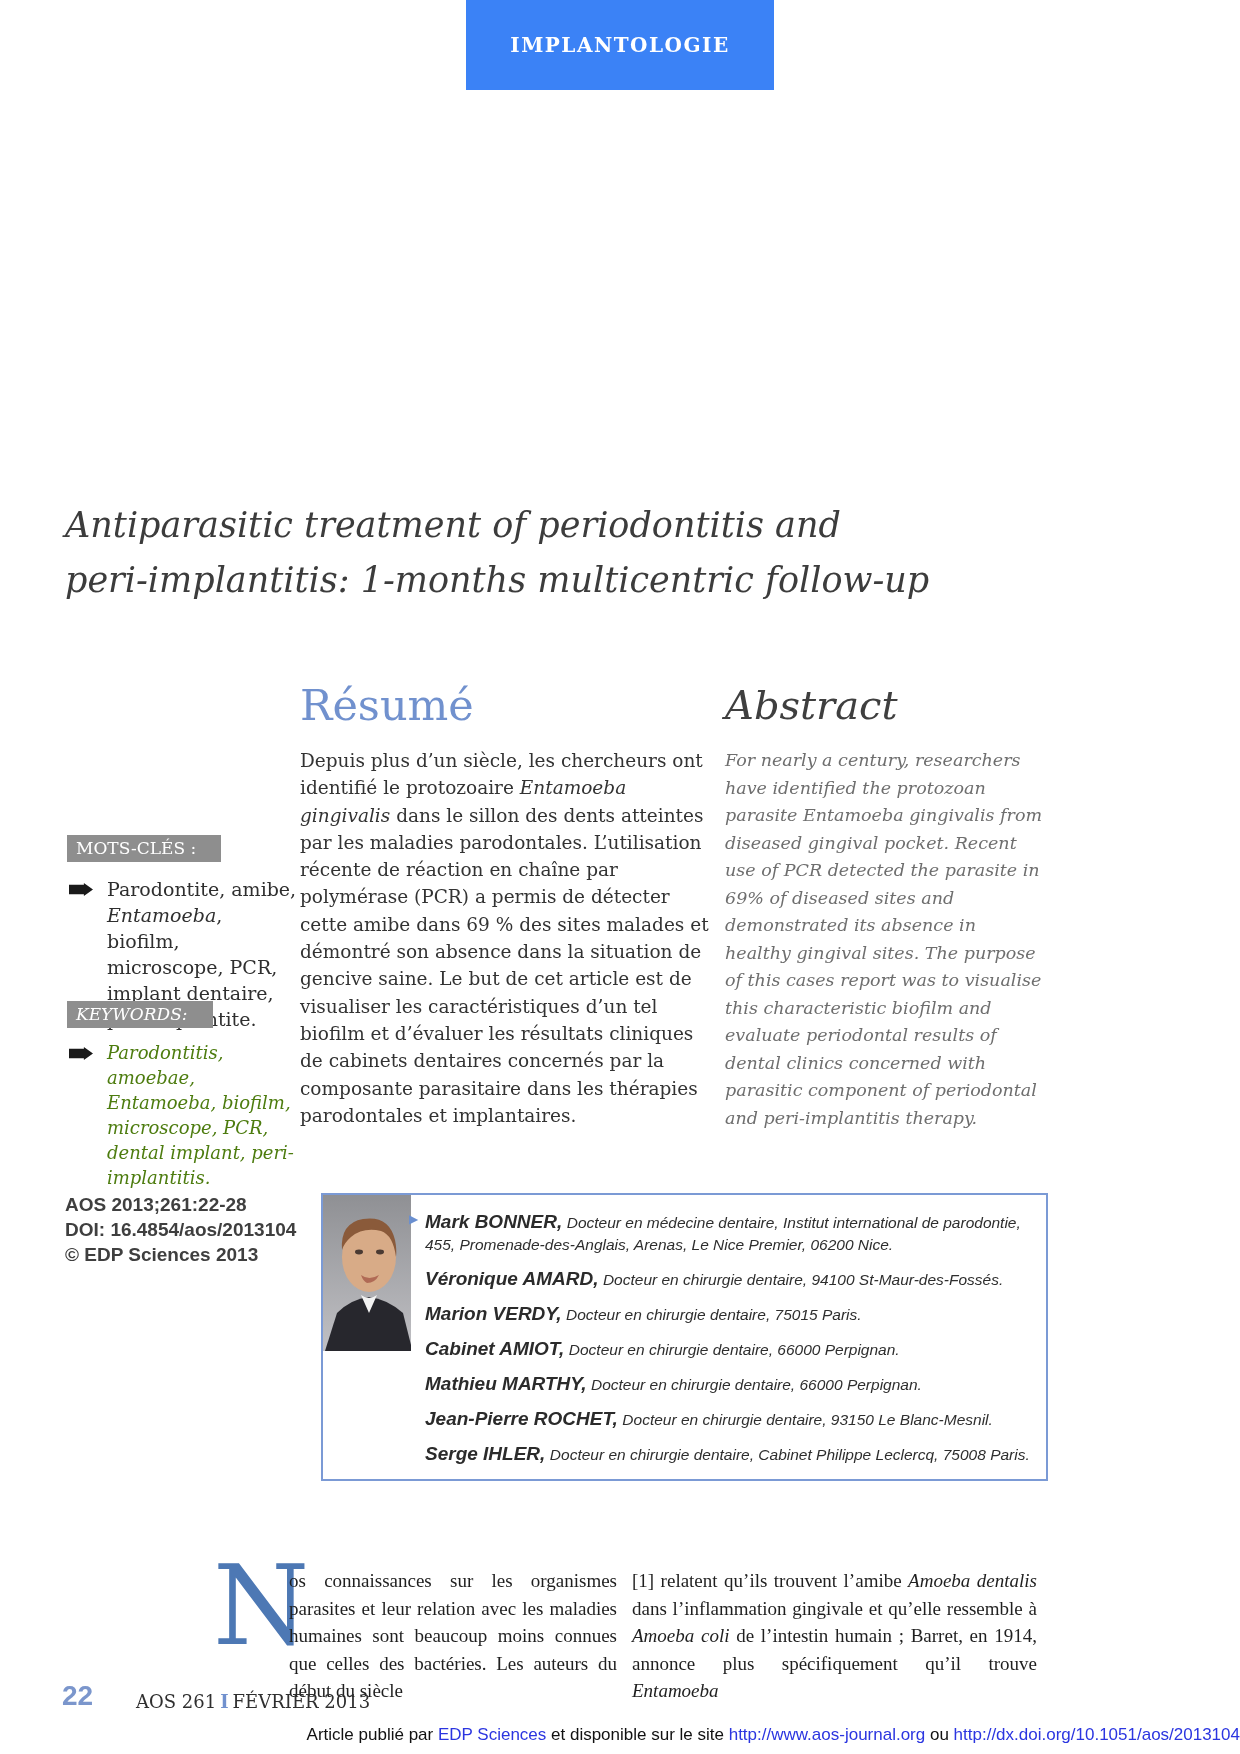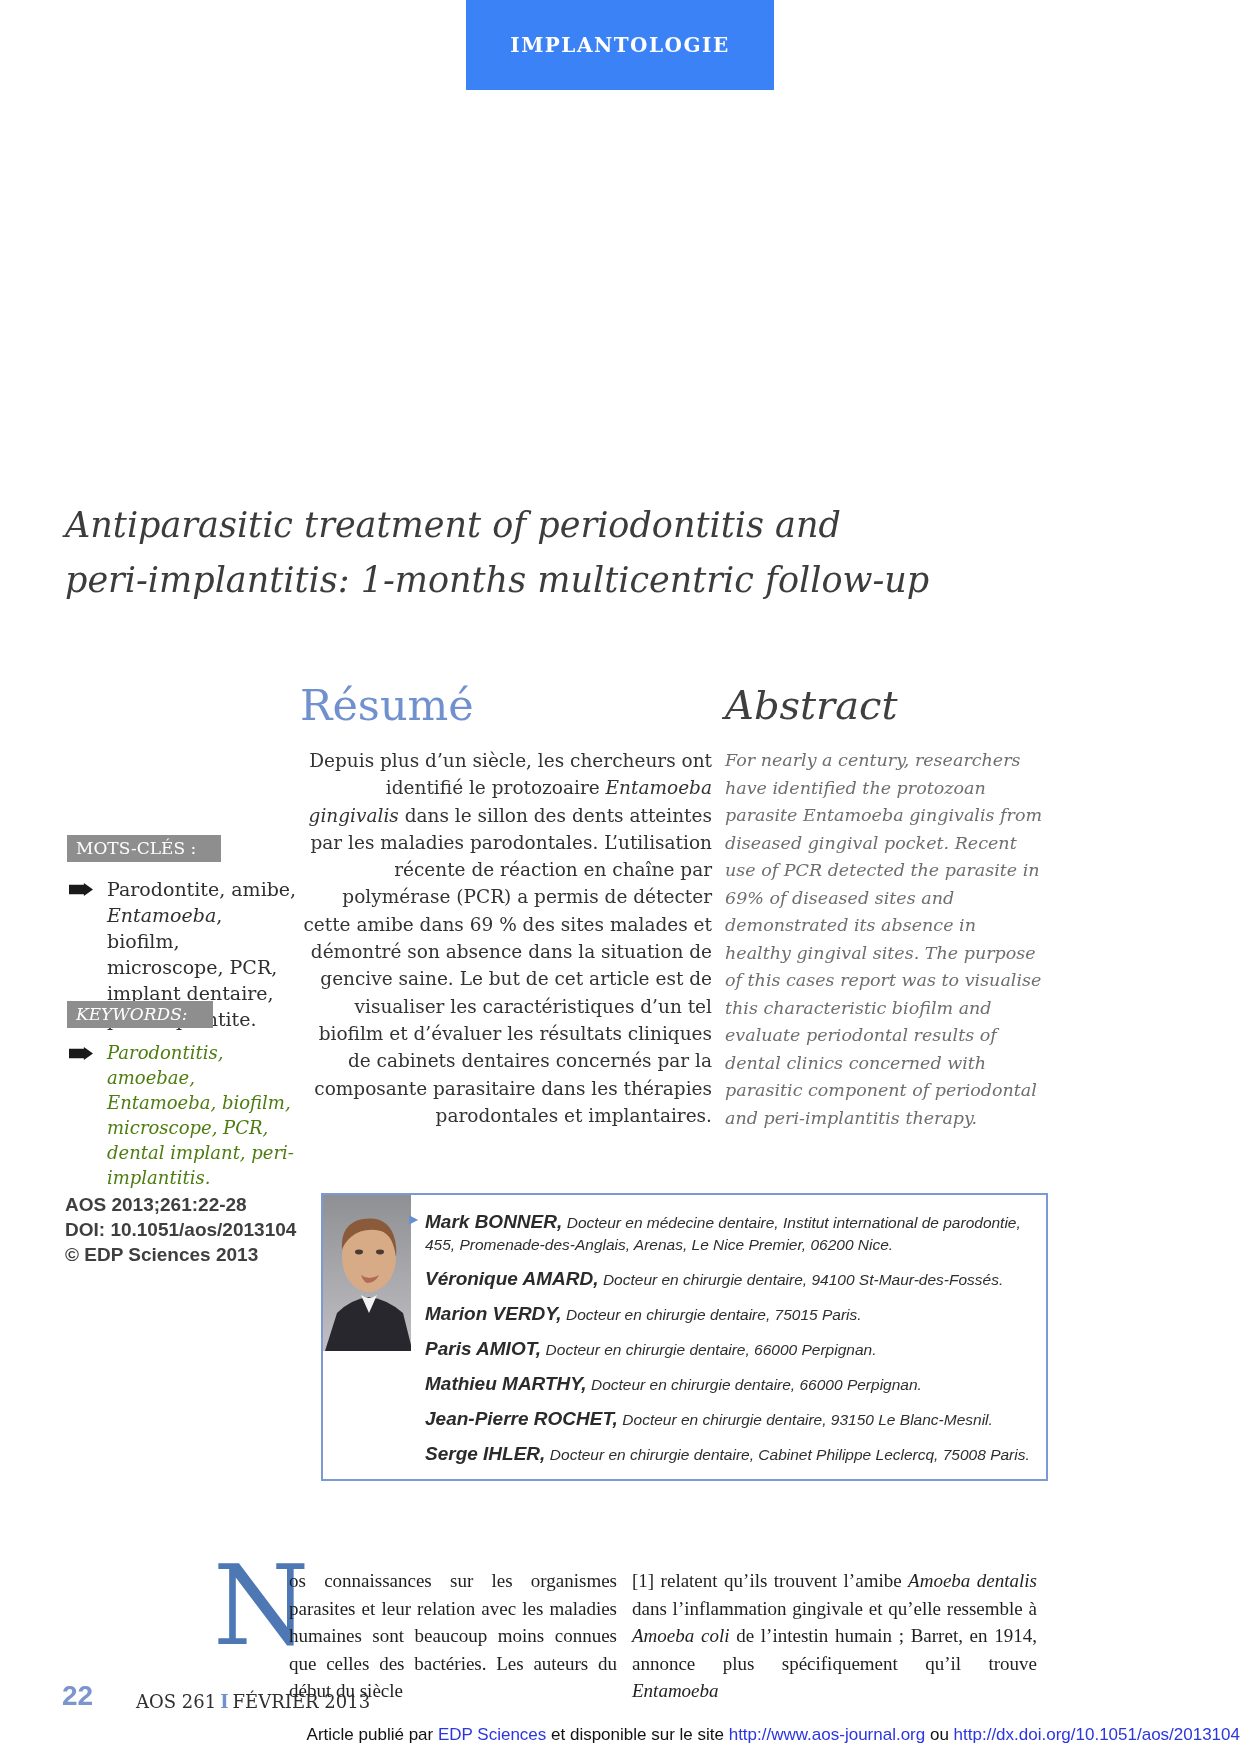--- a/index.html
+++ b/index.html
@@ -35,21 +35,21 @@
   .citation{position:absolute;left:65px;top:1192px;font-family:"Liberation Sans",sans-serif;
             font-weight:700;font-size:19px;line-height:25px;color:#3f3f3f;}
   .citation span{display:block;}
 
   
   .resume-heading{position:absolute;left:300px;top:680px;font-size:43px;color:#7191ce;
                   font-weight:400;}
   .abstract-heading{position:absolute;left:725px;top:682px;font-size:40px;color:#3f3f3f;
                     font-style:italic;font-weight:400;}
   .resume-par{position:absolute;left:300px;top:747px;width:412px;font-size:18.5px;
-              line-height:27.3px;color:#333333;text-align:right;}
+              line-height:27.3px;color:#333333;text-align:left;}
   .abstract-par{position:absolute;left:725px;top:747px;width:322px;font-size:17.5px;
                 line-height:27.5px;color:#6e6e6e;font-style:italic;}
   .seg-it{font-style:italic;}
 
   
   .author-box{position:absolute;left:321px;top:1193px;width:727px;height:288px;
               border:2px solid #7b9ad5;box-sizing:border-box;background:#fff;}
   .photo{position:absolute;left:0;top:0;width:88px;height:156px;}
   .author-list{position:absolute;left:102px;top:14px;width:608px;display:flex;
                flex-direction:column;gap:10px;font-family:"Liberation Sans",sans-serif;}
@@ -98,21 +98,21 @@
   </div>
 
   <div class="side-badge badge-keywords">KEYWORDS:</div>
   <div class="kw-block kw-en">
     <span class="kw-arrow"></span>
     <span class="kw-text">Parodontitis, amoebae, Entamoeba, biofilm, microscope, PCR, dental implant, peri-implantitis.</span>
   </div>
 
   <div class="citation">
     <span>AOS 2013;261:22-28</span>
-    <span>DOI: 10.1051/aos/2013104</span>
+    <span>DOI: 16.4854/aos/2013104</span>
     <span>© EDP Sciences 2013</span>
   </div>
 
   <div class="resume-heading">Résumé</div>
   <div class="abstract-heading">Abstract</div>
   <p class="resume-par" style="margin:0;"><span>Depuis plus d’un siècle, les chercheurs ont identifié le protozoaire </span><span class="seg-it">Entamoeba gingivalis</span><span> dans le sillon des dents atteintes par les maladies parodontales. L’utilisation récente de réaction en chaîne par polymérase (PCR) a permis de détecter cette amibe dans 69 % des sites malades et démontré son absence dans la situation de gencive saine. Le but de cet article est de visualiser les caractéristiques d’un tel biofilm et d’évaluer les résultats cliniques de cabinets dentaires concernés par la composante parasitaire dans les thérapies parodontales et implantaires.</span></p>
   <p class="abstract-par" style="margin:0;">For nearly a century, researchers have identified the protozoan parasite Entamoeba gingivalis from diseased gingival pocket. Recent use of PCR detected the parasite in 69% of diseased sites and demonstrated its absence in healthy gingival sites. The purpose of this cases report was to visualise this characteristic biofilm and evaluate periodontal results of dental clinics concerned with parasitic component of periodontal and peri-implantitis therapy.</p>
 
   <div class="author-box">
     <svg class="photo" viewBox="0 0 88 156" preserveAspectRatio="none">
@@ -145,21 +145,21 @@
     </div>
 
     <div class="author-row">
       
       <span class="a-name">Marion VERDY,</span>
       <span class="a-details"> Docteur en chirurgie dentaire, 75015 Paris.</span>
     </div>
 
     <div class="author-row">
       
-      <span class="a-name">Paris AMIOT,</span>
+      <span class="a-name">Cabinet AMIOT,</span>
       <span class="a-details"> Docteur en chirurgie dentaire, 66000 Perpignan.</span>
     </div>
 
     <div class="author-row">
       
       <span class="a-name">Mathieu MARTHY,</span>
       <span class="a-details"> Docteur en chirurgie dentaire, 66000 Perpignan.</span>
     </div>
 
     <div class="author-row">

